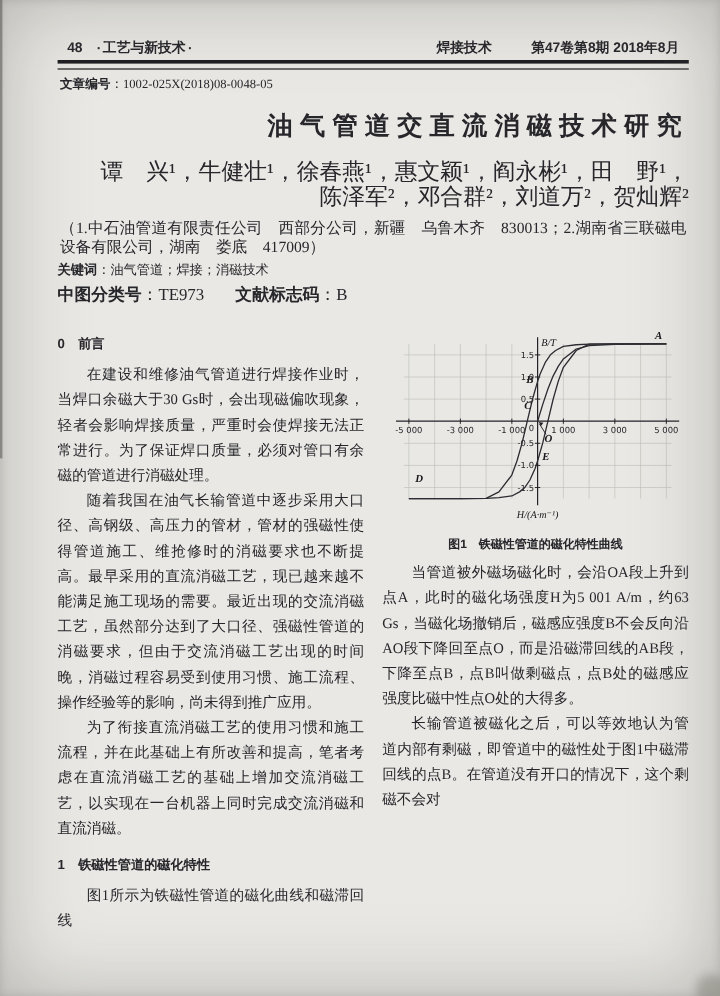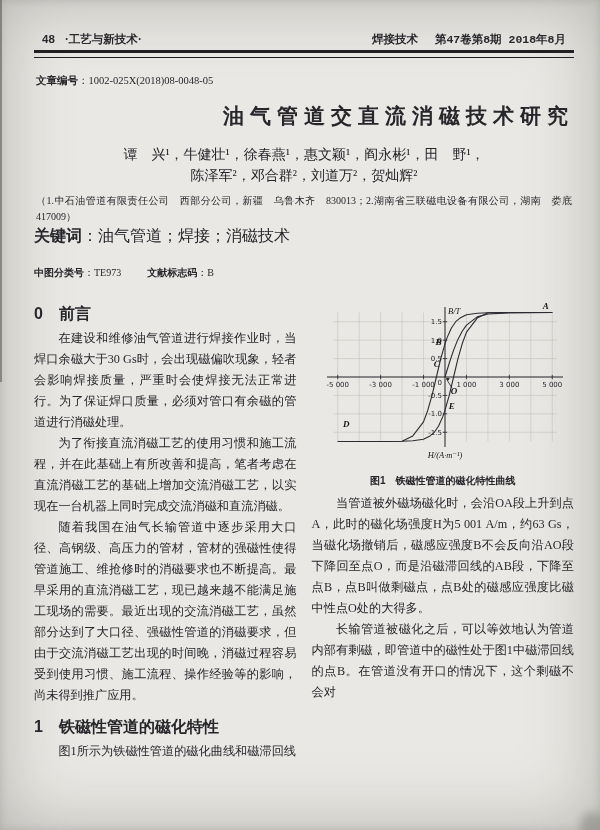--- a/index.html
+++ b/index.html
@@ -7,48 +7,48 @@
     width:600px;height:830px;overflow:hidden;position:relative;
     background:#e9e8e4;
     font-family:"Liberation Serif","DejaVu Serif",serif;
     color:#26262b;
   }
   .vignette{position:absolute;inset:0;pointer-events:none;z-index:5;
     box-shadow:inset 0 0 70px rgba(95,95,90,.38), inset 0 0 8px rgba(70,70,68,.18);}
   .edge-left{position:absolute;left:0;top:0;width:2px;height:46%;background:#55544f;opacity:.55;z-index:6}
   .corner-smudge{position:absolute;right:-6px;bottom:-8px;width:26px;height:26px;border-radius:50%;
     background:#7a786f;opacity:.45;filter:blur(4px);z-index:6}
-  .sheet{position:absolute;inset:0;padding:32px 26px 0 34px;box-sizing:border-box}
+  .sheet{position:absolute;inset:0;padding:32px 26px 0 48px;box-sizing:border-box}
 
   
   .hdr{display:flex;justify-content:space-between;align-items:baseline;padding:0 8px;font-size:11.5px}
   .hdr .pg{font-weight:bold;font-family:"Liberation Sans","DejaVu Sans",sans-serif;margin-right:10px}
   .hdr .col-l{display:flex;align-items:baseline}
-  .hdr .sec{font-weight:bold;font-family:Liberation Serif, serif}
-  .hdr .col-r span{margin-left:14px;font-weight:bold;font-family:Liberation Mono, monospace}
+  .hdr .sec{font-weight:bold;font-family:Liberation Mono, monospace}
+  .hdr .col-r span{margin-left:30px;font-weight:bold;font-family:Liberation Sans, sans-serif}
   .rule{margin-top:3px;height:4px;border-top:3px solid #1d1d22;border-bottom:1px solid #1d1d22}
-  .artno{margin-top:16px;font-size:10.5px;padding-left:2px}
+  .artno{margin-top:5px;font-size:10.5px;padding-left:2px}
   .artno b{font-family:"Liberation Sans","DejaVu Sans",sans-serif}
 
   
   .title{margin-top:14px;text-align:right;font-size:21px;font-weight:bold;
     font-family:"Liberation Sans","DejaVu Sans",sans-serif;letter-spacing:6px}
-  .authors{margin-top:14px;text-align:center;font-size:14px;line-height:21px}
-  .affil{margin-top:7px;font-size:10px;line-height:16px;text-align:justify;padding:0 2px}
+  .authors{margin-top:14px;text-align:right;font-size:19px;line-height:21px}
+  .affil{margin-top:7px;font-size:13px;line-height:16px;text-align:justify;padding:0 2px}
   .abs{margin-top:12px;font-size:10.8px;line-height:16.5px;text-align:justify}
   .abs b,.kw b,.clc b,.foot b{font-family:"Liberation Sans","DejaVu Sans",sans-serif}
-  .kw{margin-top:3px;font-size:16px;line-height:16.5px}
-  .clc{margin-top:20px;font-size:10px;line-height:16.5px}
+  .kw{margin-top:3px;font-size:11px;line-height:16.5px}
+  .clc{margin-top:3px;font-size:14px;line-height:16.5px}
   .clc .gap{display:inline-block;width:26px}
 
   
   .cols{display:flex;gap:15px;margin-top:16px}
   .col{flex:1;min-width:0;font-size:12.2px;line-height:21px;text-align:justify}
   .sect-h{font-weight:bold;font-family:"Liberation Sans","DejaVu Sans",sans-serif;
-    font-size:16px;margin:6px 0 4px 0;text-align:left}
+    font-size:11px;margin:6px 0 4px 0;text-align:left}
   .col p{margin:0}
   .indent{text-indent:2em}
 
   
   .figure{margin:4px 0 2px 0}
   .figure svg{display:block;margin:0 auto}
   .fig-caption{text-align:center;font-size:10px;font-weight:bold;
     font-family:Liberation Sans, sans-serif;margin-top:1px}
   .tick{font:7px "DejaVu Sans","Liberation Sans",sans-serif;fill:#26262b}
   .plabel{font:italic bold 9px "Liberation Serif","DejaVu Serif",serif;fill:#16161a}
@@ -89,22 +89,22 @@
 
   <div class="clc">
     <b>中图分类号</b><span>：TE973</span><span class="gap"></span><b>文献标志码</b><span>：B</span>
   </div>
 
   <div class="cols">
 
     <div class="col">
       <div class="sect-h">0　前言</div>
       <p class="indent">在建设和维修油气管道进行焊接作业时，当焊口余磁大于30 Gs时，会出现磁偏吹现象，轻者会影响焊接质量，严重时会使焊接无法正常进行。为了保证焊口质量，必须对管口有余磁的管道进行消磁处理。</p>
+      <p class="indent">随着我国在油气长输管道中逐步采用大口径、高钢级、高压力的管材，管材的强磁性使得管道施工、维抢修时的消磁要求也不断提高。最早采用的直流消磁工艺，现已越来越不能满足施工现场的需要。最近出现的交流消磁工艺，虽然部分达到了大口径、强磁性管道的消磁要求，但由于交流消磁工艺出现的时间晚，消磁过程容易受到使用习惯、施工流程、操作经验等的影响，尚未得到推广应用。</p>
       <p class="indent">为了衔接直流消磁工艺的使用习惯和施工流程，并在此基础上有所改善和提高，笔者考虑在直流消磁工艺的基础上增加交流消磁工艺，以实现在一台机器上同时完成交流消磁和直流消磁。</p>
-      <p class="indent">随着我国在油气长输管道中逐步采用大口径、高钢级、高压力的管材，管材的强磁性使得管道施工、维抢修时的消磁要求也不断提高。最早采用的直流消磁工艺，现已越来越不能满足施工现场的需要。最近出现的交流消磁工艺，虽然部分达到了大口径、强磁性管道的消磁要求，但由于交流消磁工艺出现的时间晚，消磁过程容易受到使用习惯、施工流程、操作经验等的影响，尚未得到推广应用。</p>
       <div class="sect-h" style="margin-top:10px">1　铁磁性管道的磁化特性</div>
       <p class="indent">图1所示为铁磁性管道的磁化曲线和磁滞回线</p>
 
     </div>
 
     <div class="col">
       <div class="figure">
         <svg width="252" height="168" viewBox="0 0 252 168">
             <line x1="20.727272727272727" y1="11.526315789473681" x2="20.727272727272727" y2="140.4736842105263" stroke="#bcbcb6" stroke-width="0.5"></line>
             <line x1="42.18181818181818" y1="11.526315789473681" x2="42.18181818181818" y2="140.4736842105263" stroke="#bcbcb6" stroke-width="0.5"></line>

